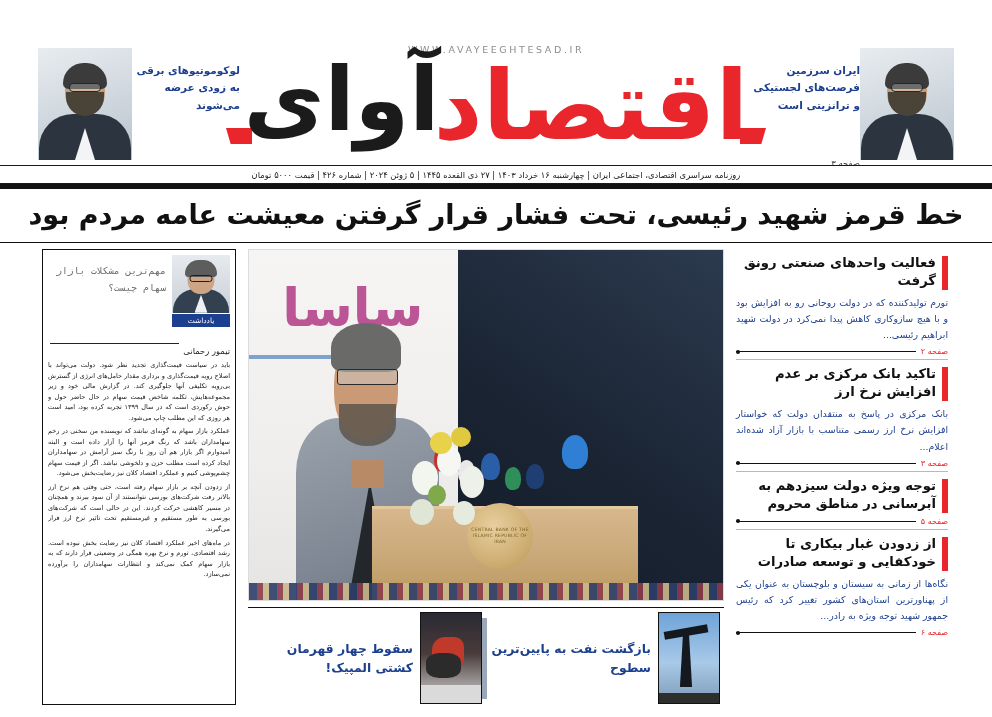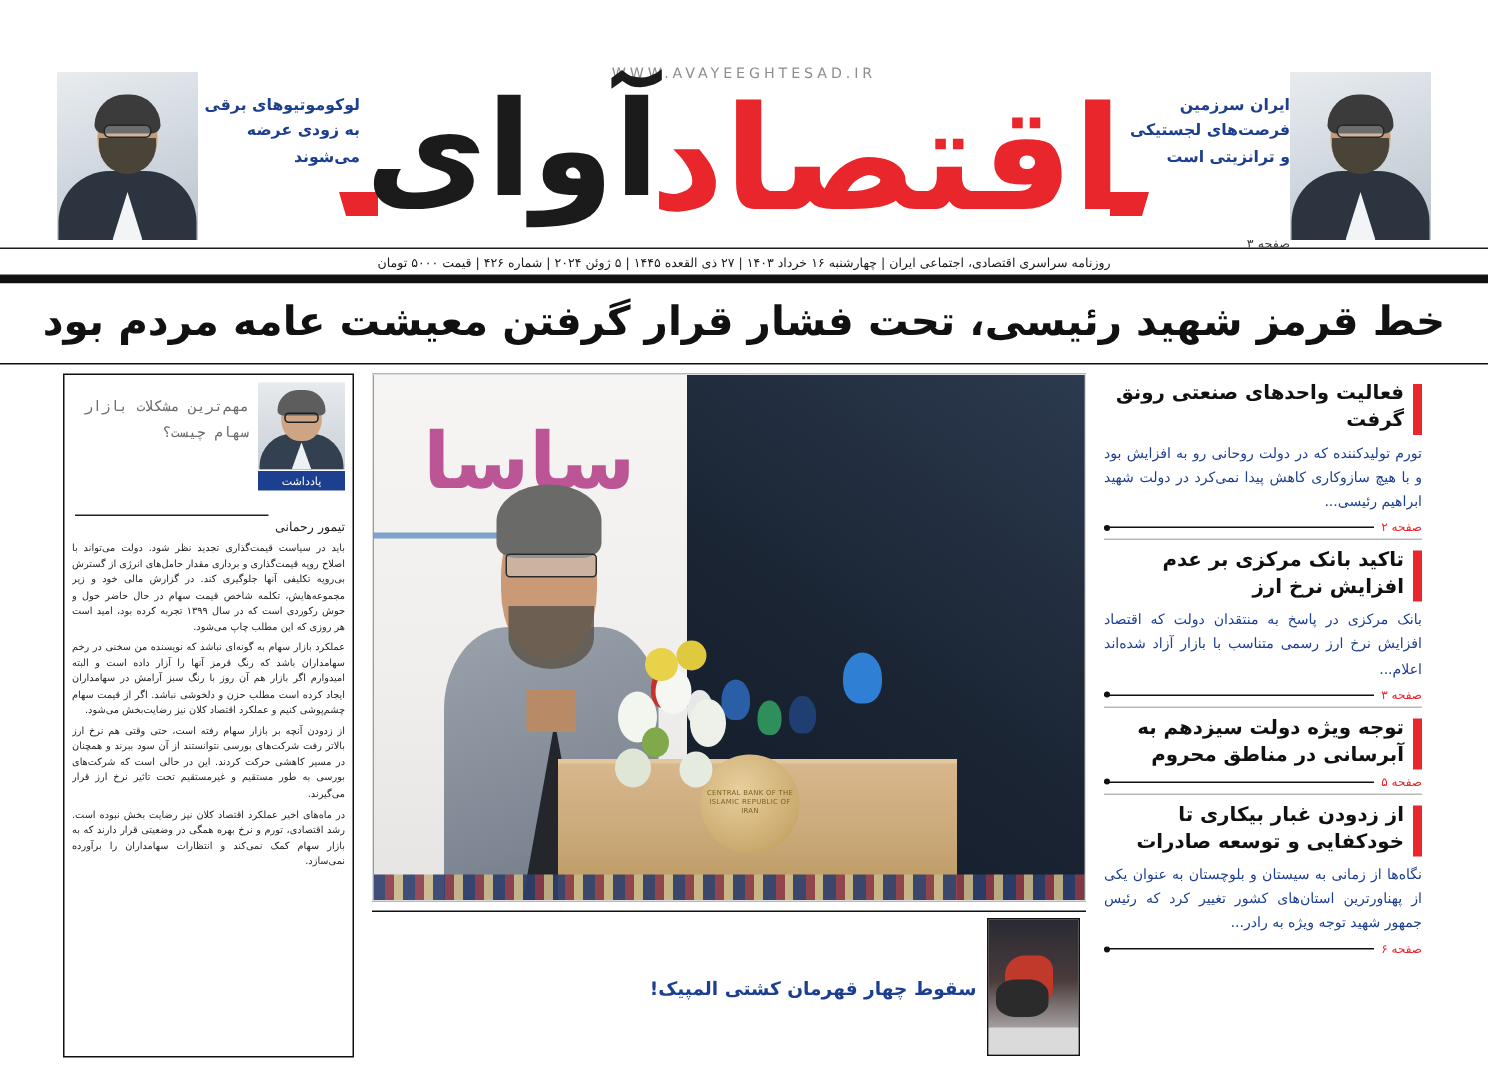--- a/index.html
+++ b/index.html
@@ -683,21 +683,21 @@
           <span class="brief-page">صفحه ۲</span>
           <span class="brief-line"></span>
         </div>
       </div>
 
       <div class="brief">
         <div class="brief-head">
           <div class="brief-bar"></div>
           <div class="brief-title">تاکید بانک مرکزی بر عدم افزایش نرخ ارز</div>
         </div>
-        <div class="brief-text">بانک مرکزی در پاسخ به منتقدان دولت که اقتصاد افزایش نرخ ارز رسمی متناسب با بازار آزاد شده‌اند اعلام...</div>
+        <div class="brief-text">بانک مرکزی در پاسخ به منتقدان دولت که خواستار افزایش نرخ ارز رسمی متناسب با بازار آزاد شده‌اند اعلام...</div>
         <div class="brief-foot">
           <span class="brief-page">صفحه ۳</span>
           <span class="brief-line"></span>
         </div>
       </div>
 
       <div class="brief">
         <div class="brief-head">
           <div class="brief-bar"></div>
           <div class="brief-title">توجه ویژه دولت سیزدهم به آبرسانی در مناطق محروم</div>
@@ -771,20 +771,28 @@
           <span class="petal" style="left:8%;top:62%;width:24px;height:26px;background:#dfe6d6;"></span>
           <span class="petal" style="left:46%;top:64%;width:22px;height:24px;background:#e6ebe0;"></span>
           <span class="petal" style="left:24%;top:50%;width:18px;height:20px;background:#7fa94a;"></span>
         </div>
 
         <div class="mp-carpet"></div>
       </div>
 
       <div class="strip">
 
+        <div class="strip-item">
+          <div class="strip-photo ph-oil">
+            <span class="arm"></span>
+            <span class="derrick"></span>
+            <span class="ground"></span>
+          </div>
+          <div class="strip-cap">بازگشت نفت به پایین‌ترین سطوح</div>
+        </div>
 
         <div class="strip-item">
           <div class="strip-photo ph-wr">
             <span class="w1"></span>
             <span class="w2"></span>
             <span class="mat"></span>
           </div>
           <div class="strip-cap">سقوط چهار قهرمان کشتی المپیک!</div>
         </div>
 

